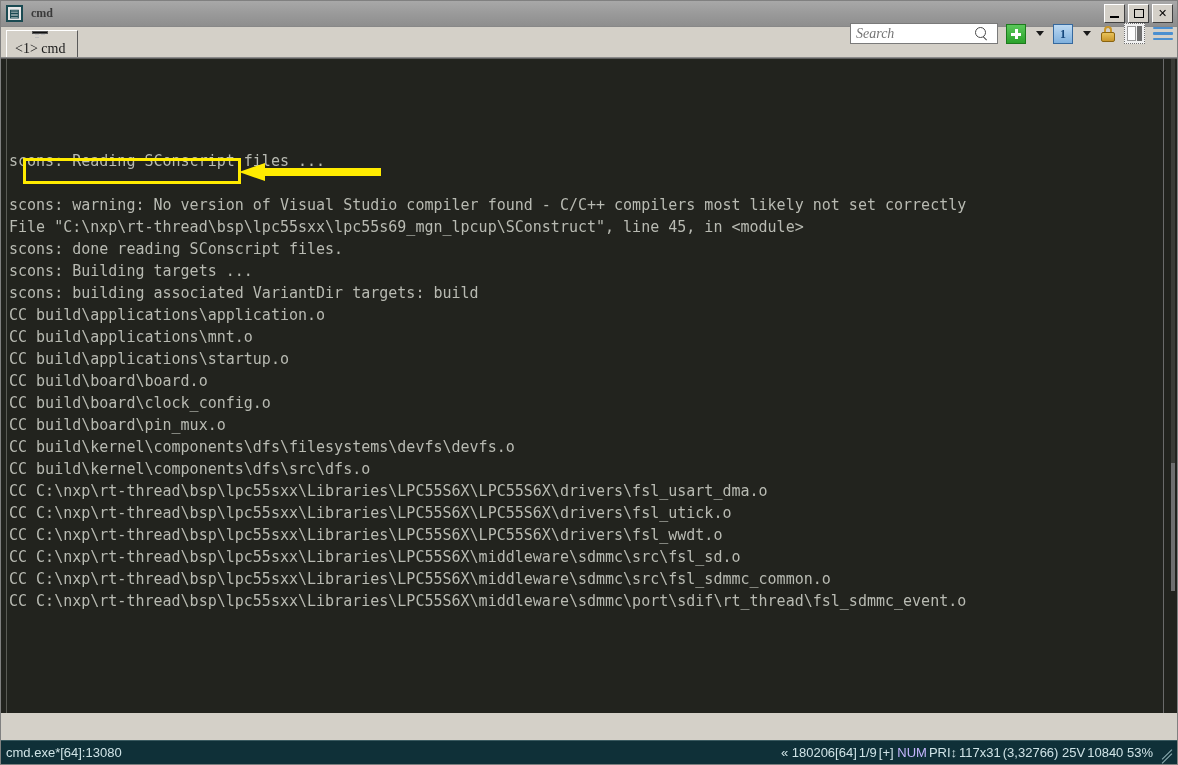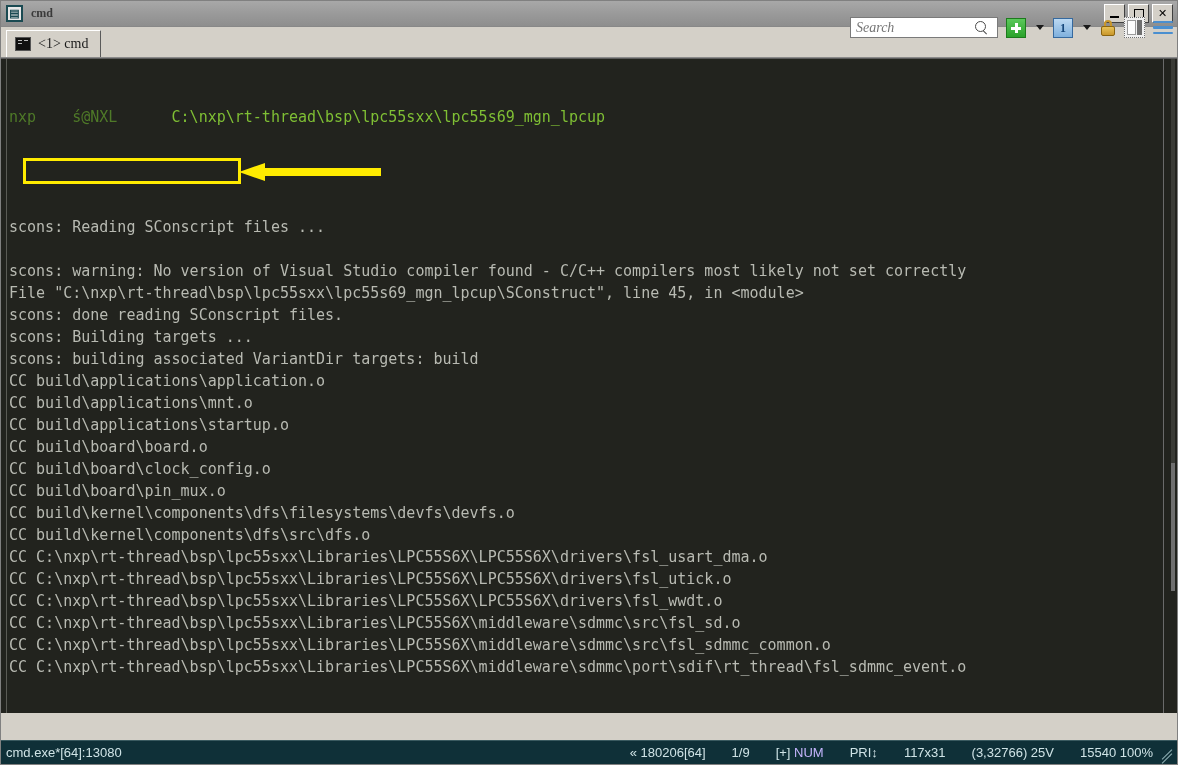--- a/index.html
+++ b/index.html
@@ -67,35 +67,36 @@
   .tab {
     height: 27px;
     display: flex; align-items: center;
     padding: 0 12px 0 8px;
     background: #d4d0c8;
     border-top: 1px solid #fff; border-left: 1px solid #fff;
     border-right: 1px solid #5a5a5a;
     font-size: 14px; color: #1a1a1a;
     font-family: "Liberation Serif", serif;
     gap: 7px;
+    flex-direction: column;
   }
   .tab-icon {
     width: 16px; height: 14px;
     background: #101010;
     border: 1px solid #555;
     position: relative;
   }
   .tab-icon::after {
     content: ""; position: absolute; top: 2px; left: 2px;
     width: 4px; height: 1px; background: #bbb;
     box-shadow: 0 3px 0 #bbb, 6px 0 0 #bbb;
   }
   .tabbar-spacer { flex: 1 1 auto; }
 
-  .toolbar { display: flex; align-items: center; gap: 8px; padding-bottom: 19px; }
+  .toolbar { display: flex; align-items: center; gap: 8px; padding-bottom: 13px; }
   .searchbox {
     width: 148px; height: 21px;
     background: #fff;
     border: 1px solid #7a7a7a;
     display: flex; align-items: center;
     padding: 0 2px 0 5px;
     position: relative;
   }
   .searchbox input {
     border: 0; outline: 0; width: 118px;
@@ -243,21 +244,21 @@
     color: #cfe3e6;
     font-family: "Liberation Sans", sans-serif;
     font-size: 13px;
     padding: 0 2px 0 5px;
     border-top: 1px solid #3a5a60;
     position: relative;
     margin-top: 27px;
   }
   .sb-left { flex: 0 0 auto; }
   .sb-spacer { flex: 1 1 auto; }
-  .sb-group { display: flex; align-items: center; gap: 26px; padding-right: 6px; }
+  .sb-group { display: flex; align-items: center; gap: 2px; padding-right: 6px; }
   .sb-item { white-space: nowrap; }
   .sb-dim { color: #c4b5fd; }
   .sb-grip {
     width: 16px; height: 16px; position: relative; flex: 0 0 16px;
   }
   .sb-grip::before, .sb-grip::after {
     content:""; position:absolute; background:#8fb0b5; height:1px; width:14px;
     transform: rotate(-45deg);
   }
   .sb-grip::before { top: 9px; left: 1px; }
@@ -315,21 +316,20 @@
           <span></span>
           <span></span>
       </div>
     </div>
   </div>
 
   <div class="term-wrap">
     <div class="term-gutter"></div>
 
     <div class="term">
-      <div class="line"><span class="g-dark">nxp</span><span class="g-dim">    </span><span class="g-dark">ś@NXL</span><span class="g-dim">      </span><span class="g-bright">C:\nxp\rt-thread\bsp\lpc55sxx\lpc55s69_mgn_lpcup</span></div>
 
 
       <div><div class="line">scons: Reading SConscript files ...</div><div class="line">&nbsp;</div><div class="line">scons: warning: No version of Visual Studio compiler found - C/C++ compilers most likely not set correctly</div><div class="line">File "C:\nxp\rt-thread\bsp\lpc55sxx\lpc55s69_mgn_lpcup\SConstruct", line 45, in &lt;module&gt;</div><div class="line">scons: done reading SConscript files.</div><div class="line">scons: Building targets ...</div><div class="line">scons: building associated VariantDir targets: build</div><div class="line">CC build\applications\application.o</div><div class="line">CC build\applications\mnt.o</div><div class="line">CC build\applications\startup.o</div><div class="line">CC build\board\board.o</div><div class="line">CC build\board\clock_config.o</div><div class="line">CC build\board\pin_mux.o</div><div class="line">CC build\kernel\components\dfs\filesystems\devfs\devfs.o</div><div class="line">CC build\kernel\components\dfs\src\dfs.o</div><div class="line">CC C:\nxp\rt-thread\bsp\lpc55sxx\Libraries\LPC55S6X\LPC55S6X\drivers\fsl_usart_dma.o</div><div class="line">CC C:\nxp\rt-thread\bsp\lpc55sxx\Libraries\LPC55S6X\LPC55S6X\drivers\fsl_utick.o</div><div class="line">CC C:\nxp\rt-thread\bsp\lpc55sxx\Libraries\LPC55S6X\LPC55S6X\drivers\fsl_wwdt.o</div><div class="line">CC C:\nxp\rt-thread\bsp\lpc55sxx\Libraries\LPC55S6X\middleware\sdmmc\src\fsl_sd.o</div><div class="line">CC C:\nxp\rt-thread\bsp\lpc55sxx\Libraries\LPC55S6X\middleware\sdmmc\src\fsl_sdmmc_common.o</div><div class="line">CC C:\nxp\rt-thread\bsp\lpc55sxx\Libraries\LPC55S6X\middleware\sdmmc\port\sdif\rt_thread\fsl_sdmmc_event.o</div></div>
 
       
 
       
     </div>
 
     <div class="term-scroll">
@@ -347,19 +347,19 @@
     <div class="sb-left sb-item">cmd.exe*[64]:13080</div>
     <div class="sb-spacer"></div>
     <div class="sb-group">
       <span class="sb-item">« 180206[64]</span>
       <span class="sb-item">1/9</span>
       <span class="sb-item"><span>[+]</span>
         <span class="sb-dim">NUM</span></span>
       <span class="sb-item">PRI↕</span>
       <span class="sb-item">117x31</span>
       <span class="sb-item">(3,32766) 25V</span>
-      <span class="sb-item"><span>15540</span>
-        <span>100%</span></span>
+      <span class="sb-item"><span>10840</span>
+        <span>53%</span></span>
     </div>
     <div class="sb-grip"></div>
   </div>
 
 </div>
 
 </body></html>

